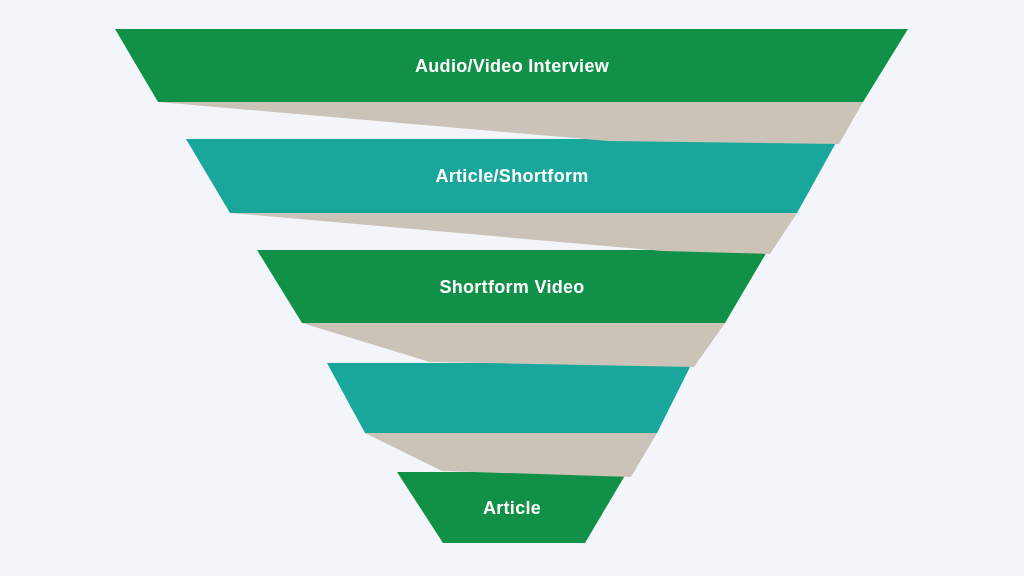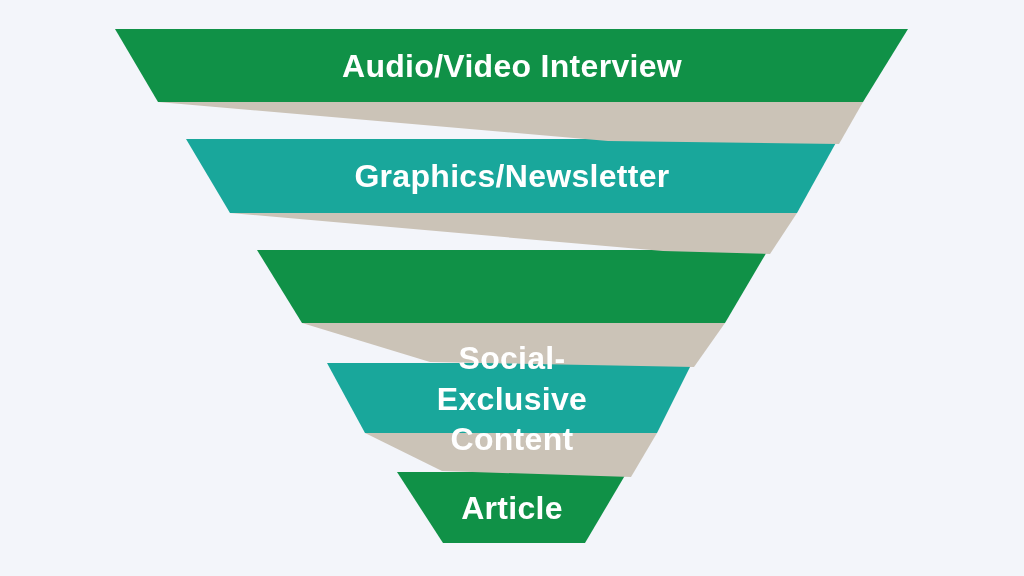--- a/index.html
+++ b/index.html
@@ -17,23 +17,22 @@
     position: absolute;
     top: 0;
     left: 0;
   }
   .lbl {
     position: absolute;
     left: 512px;
     transform: translate(-50%, -50%);
     color: var(--funnel-text-color, #ffffff);
     font-weight: 700;
-    font-size: 32px;
+    font-size: 18px;
     letter-spacing: 0.3px;
-    text-align: center;
     white-space: nowrap;
     line-height: 1.27;
   }
   .lbl1 { top: 66px; }
   .lbl2 { top: 176px; }
   .lbl3 { top: 287px; }
   .lbl4 { top: 399px; white-space: normal; width: 252px; }
   .lbl5 { top: 508px; }
 </style>
 </head>
@@ -56,17 +55,17 @@
     <polygon points="230,213 797,213 770,254 663,251" fill="#CBC3B7"></polygon>
 
     <polygon points="186,139 838,139 797,213 230,213" fill="#19A79B"></polygon>
 
     <polygon points="158,102 863,102 839,144 608,141" fill="#CBC3B7"></polygon>
 
     <polygon points="115,29 908,29 863,102 158,102" fill="#109147"></polygon>
   </svg>
 
   <div class="lbl lbl1">Audio/Video Interview</div>
-  <div class="lbl lbl2">Graphics/Newsletter</div>
-  <div class="lbl lbl4">Social-Exclusive Content</div>
+  <div class="lbl lbl2">Article/Shortform</div>
+  <div class="lbl lbl3">Shortform Video</div>
   <div class="lbl lbl5">Article</div>
 
 </div>
 
 </body></html>

